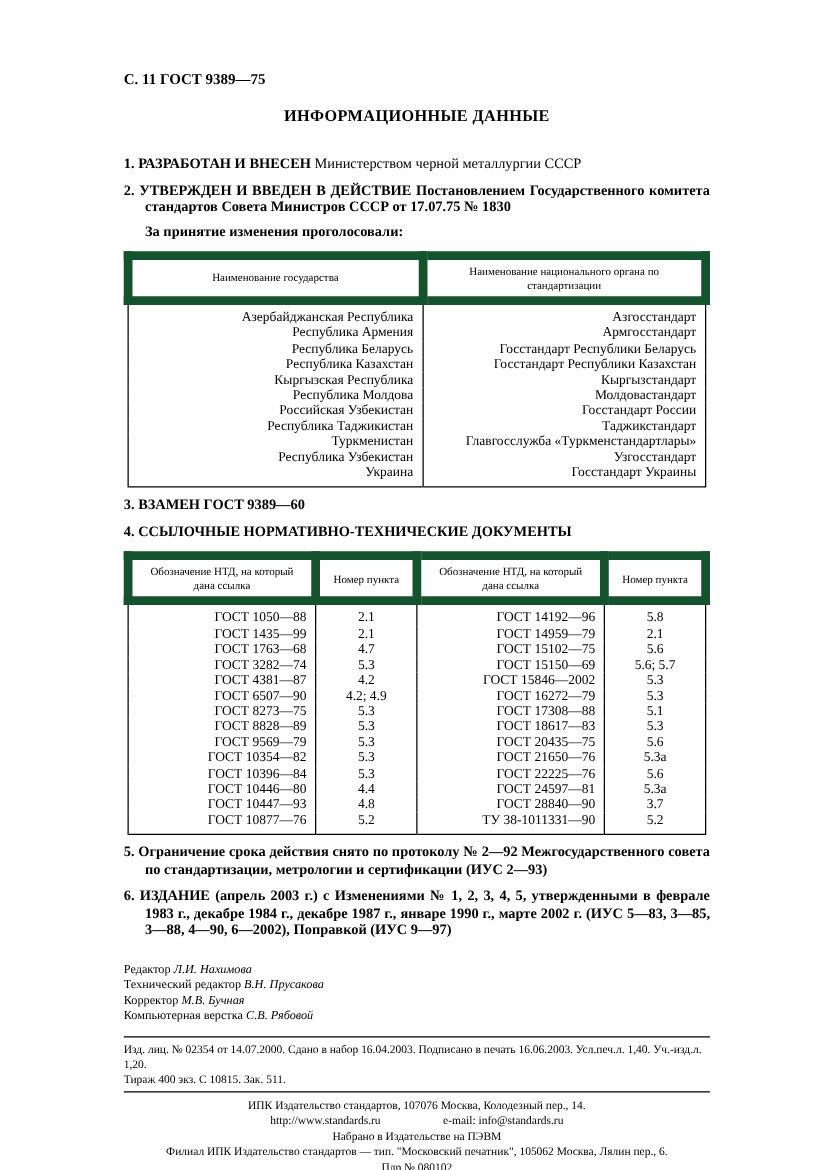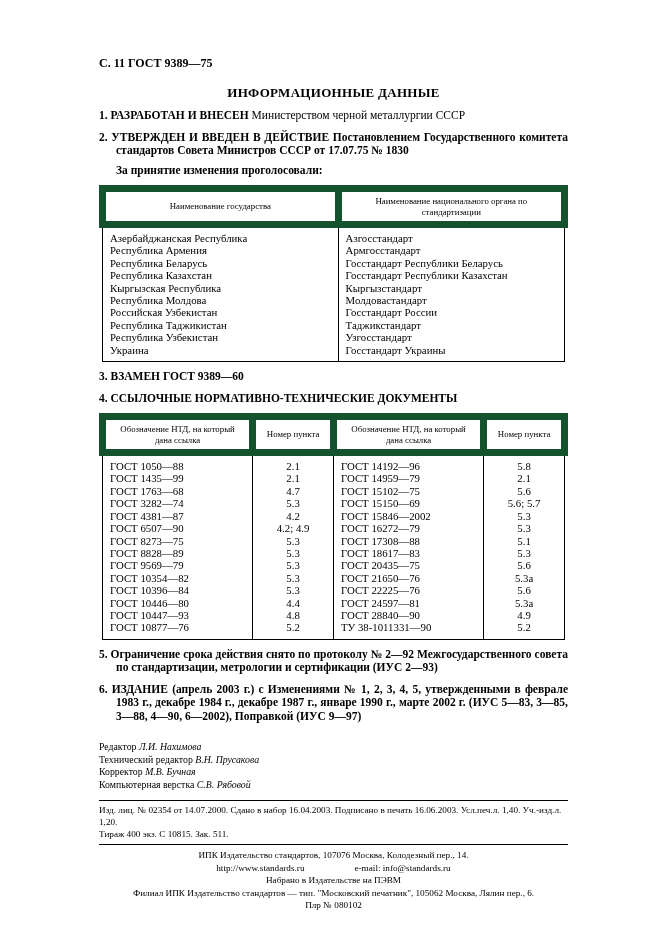--- a/index.html
+++ b/index.html
@@ -3,40 +3,40 @@
 <meta charset="utf-8">
 <style>
   * { box-sizing: border-box; }
   html, body { margin: 0; padding: 0; background: #ffffff; }
   .page {
     width: 613px; height: 936px; margin: 0 auto; background: #ffffff;
     font-family: "Liberation Serif", "DejaVu Serif", serif; color: #000;
     padding: 56px 69px 0 75px; overflow: hidden; position: relative;
   }
   .doc-header { font-size: 12px; font-weight: bold; margin: 0 0 14px 0; }
-  .doc-title  { font-size: 13px; font-weight: bold; text-align: center; margin: 0 0 8px 0; letter-spacing: .3px; }
+  .doc-title  { font-size: 13px; font-weight: bold; text-align: center; margin: 0 0 24px 0; letter-spacing: .3px; }
 
   .item { font-size: 11.5px; font-weight: bold; line-height: 13.5px; margin: 8px 0 0 0; text-align: justify; }
   .hang { padding-left: 17px; text-indent: -17px; }
   .regular { font-weight: normal; }
   .sub  { margin-left: 17px; }
   .sub-gap { margin-top: 6px; }
 
   table.doc-table { width: 100%; border-collapse: collapse; border: 1px solid #000; margin-top: 8px; }
   .doc-table th {
     border: 7px solid #14532d; font-weight: normal; font-size: 8.8px; line-height: 10.5px;
     padding: 4px 6px; text-align: center; vertical-align: middle;
   }
   .doc-table td {
     border-left: 1px solid #000; border-right: 1px solid #000;
     font-size: 10.8px; line-height: 12.4px; padding: 0 7px; vertical-align: top;
   }
   .doc-table tbody tr:first-child td { padding-top: 4px; }
   .doc-table tbody tr:last-child  td { padding-bottom: 5px; }
-  .cell-left { text-align: left; }
+  .cell-left { text-align: right; }
   .cell-center { text-align: center; font-family: Liberation Serif, serif; }
 
   .vote-col1 { width: 51%; }
   .vote-col2 { width: 49%; }
   .ref-col-ntd { width: 32.5%; }
   .ref-col-num { width: 17.5%; }
 
   .credits { margin-top: 18px; text-align: left; font-size: 9.8px; line-height: 12.5px; }
   .credit-line i { font-style: italic; }
 
@@ -94,20 +94,24 @@
           <td class="cell-left">Республика Молдова</td>
           <td class="cell-left">Молдовастандарт</td>
         </tr>
         <tr>
           <td class="cell-left">Российская Узбекистан</td>
           <td class="cell-left">Госстандарт России</td>
         </tr>
         <tr>
           <td class="cell-left">Республика Таджикистан</td>
           <td class="cell-left">Таджикстандарт</td>
+        </tr>
+        <tr>
+          <td class="cell-left">Туркменистан</td>
+          <td class="cell-left">Главгосслужба «Туркменстандартлары»</td>
         </tr>
         <tr>
           <td class="cell-left">Республика Узбекистан</td>
           <td class="cell-left">Узгосстандарт</td>
         </tr>
         <tr>
           <td class="cell-left">Украина</td>
           <td class="cell-left">Госстандарт Украины</td>
         </tr>
       </tbody>
@@ -196,21 +200,21 @@
         <tr>
           <td class="cell-left">ГОСТ 10446—80</td>
           <td class="cell-center">4.4</td>
           <td class="cell-left">ГОСТ 24597—81</td>
           <td class="cell-center">5.3а</td>
         </tr>
         <tr>
           <td class="cell-left">ГОСТ 10447—93</td>
           <td class="cell-center">4.8</td>
           <td class="cell-left">ГОСТ 28840—90</td>
-          <td class="cell-center">4.9</td>
+          <td class="cell-center">3.7</td>
         </tr>
         <tr>
           <td class="cell-left">ГОСТ 10877—76</td>
           <td class="cell-center">5.2</td>
           <td class="cell-left">ТУ 38-1011331—90</td>
           <td class="cell-center">5.2</td>
         </tr>
       </tbody>
   </table>
 

